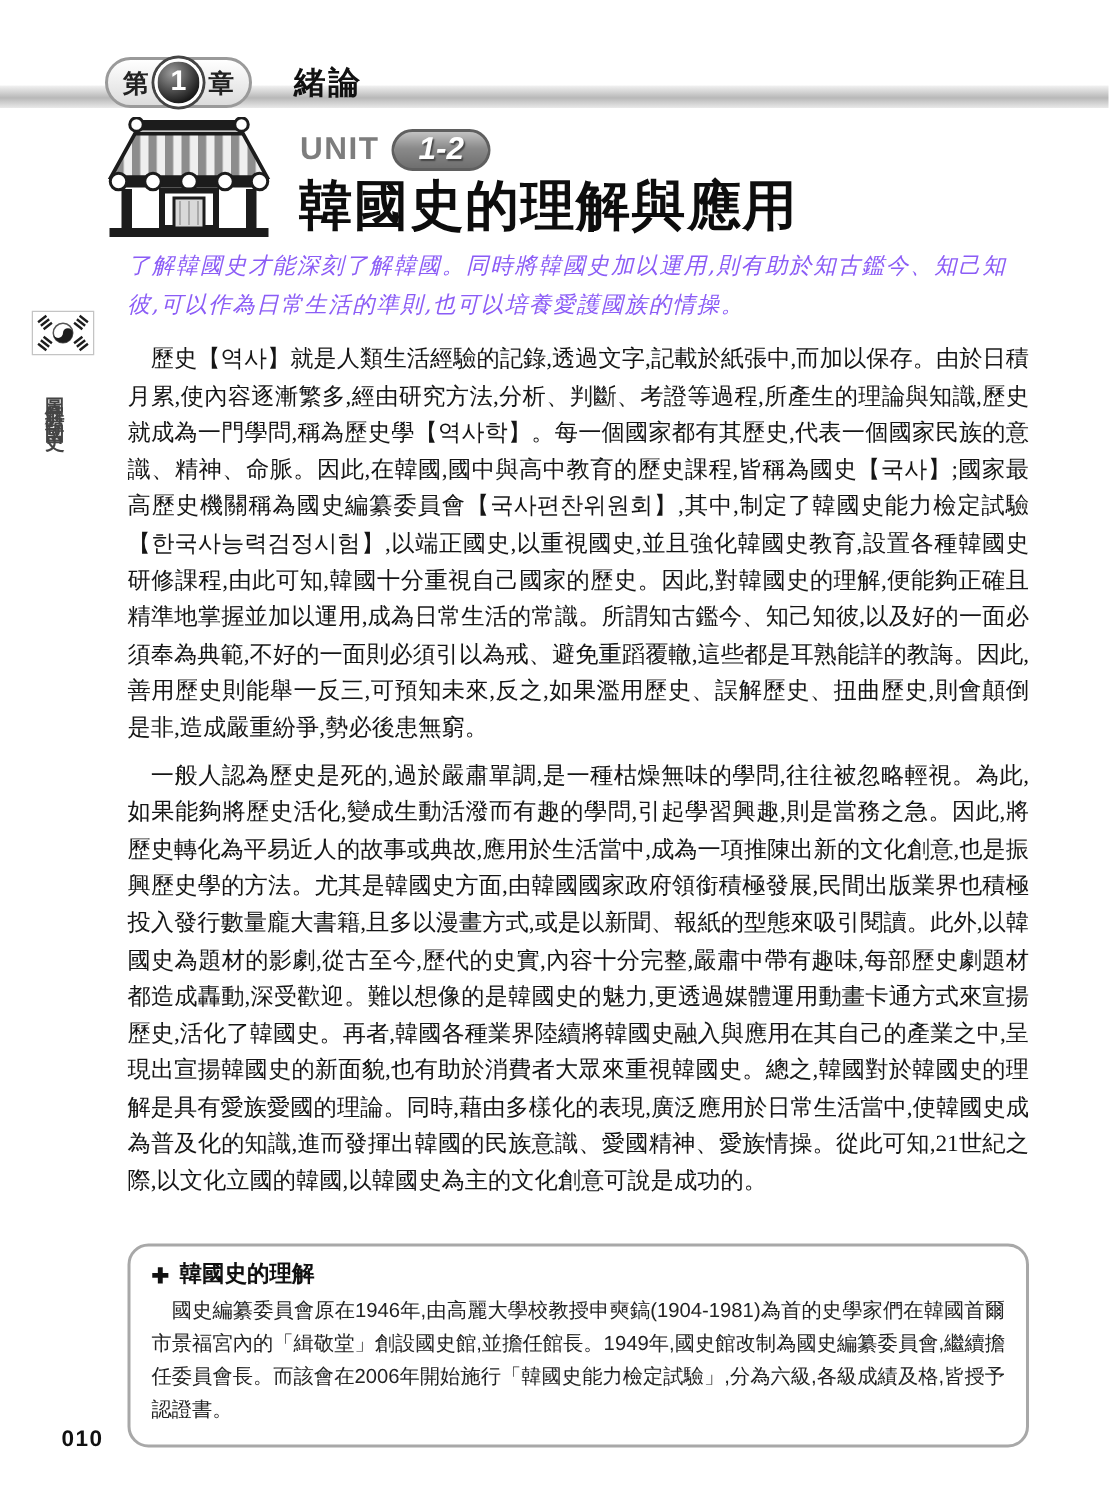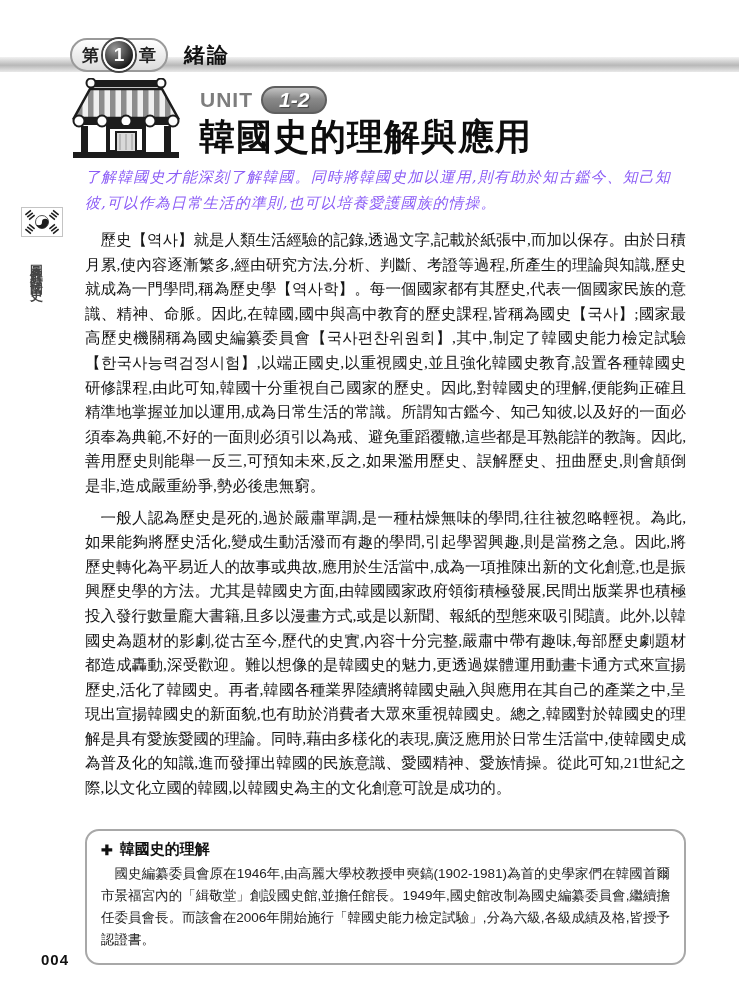--- a/index.html
+++ b/index.html
@@ -26,21 +26,21 @@
     padding: 2px 10px; height: 34px;
   }
   .chapter-pill .zh { font-size: 17px; font-weight: bold; color: #222; }
   .chapter-num {
     width: 32px; height: 32px; border-radius: 50%;
     background: radial-gradient(circle at 35% 28%, #9a9a9a, #3a3a3a 55%, #000 90%);
     border: 2px solid #fff; box-shadow: 0 0 0 2px #444;
     color: #fff; font-size: 19px; font-weight: bold;
     display: flex; align-items: center; justify-content: center;
   }
-  .chapter-title { font-size: 21px; font-weight: bold; color: #111; margin-left: 16px; letter-spacing: 2px; }
+  .chapter-title { font-size: 21px; font-weight: bold; color: #111; margin-left: 28px; letter-spacing: 2px; }
 
   
   .unit-icon { position: absolute; top: 78px; left: 66px; }
   .unit-label-row { position: absolute; top: 86px; left: 200px; display: flex; align-items: center; gap: 8px; }
   .unit-word { font-size: 21px; font-weight: bold; color: #7d7d7d; letter-spacing: 1px; }
   .unit-badge {
     background: linear-gradient(180deg, #c2c2c2 0%, #8a8a8a 45%, #6f6f6f 100%);
     border: 2px solid #5f5f5f; border-radius: 16px;
     padding: 0 16px; height: 28px; display: flex; align-items: center;
     color: #fff; font-size: 21px; font-weight: bold; font-style: italic;
@@ -180,16 +180,16 @@
 <div class="content">
   <p class="sec-body">歷史【역사】就是人類生活經驗的記錄,透過文字,記載於紙張中,而加以保存。由於日積月累,使內容逐漸繁多,經由研究方法,分析、判斷、考證等過程,所產生的理論與知識,歷史就成為一門學問,稱為歷史學【역사학】。每一個國家都有其歷史,代表一個國家民族的意識、精神、命脈。因此,在韓國,國中與高中教育的歷史課程,皆稱為國史【국사】;國家最高歷史機關稱為國史編纂委員會【국사편찬위원회】,其中,制定了韓國史能力檢定試驗【한국사능력검정시험】,以端正國史,以重視國史,並且強化韓國史教育,設置各種韓國史研修課程,由此可知,韓國十分重視自己國家的歷史。因此,對韓國史的理解,便能夠正確且精準地掌握並加以運用,成為日常生活的常識。所謂知古鑑今、知己知彼,以及好的一面必須奉為典範,不好的一面則必須引以為戒、避免重蹈覆轍,這些都是耳熟能詳的教誨。因此,善用歷史則能舉一反三,可預知未來,反之,如果濫用歷史、誤解歷史、扭曲歷史,則會顛倒是非,造成嚴重紛爭,勢必後患無窮。</p>
   <p class="sec-body">一般人認為歷史是死的,過於嚴肅單調,是一種枯燥無味的學問,往往被忽略輕視。為此,如果能夠將歷史活化,變成生動活潑而有趣的學問,引起學習興趣,則是當務之急。因此,將歷史轉化為平易近人的故事或典故,應用於生活當中,成為一項推陳出新的文化創意,也是振興歷史學的方法。尤其是韓國史方面,由韓國國家政府領銜積極發展,民間出版業界也積極投入發行數量龐大書籍,且多以漫畫方式,或是以新聞、報紙的型態來吸引閱讀。此外,以韓國史為題材的影劇,從古至今,歷代的史實,內容十分完整,嚴肅中帶有趣味,每部歷史劇題材都造成轟動,深受歡迎。難以想像的是韓國史的魅力,更透過媒體運用動畫卡通方式來宣揚歷史,活化了韓國史。再者,韓國各種業界陸續將韓國史融入與應用在其自己的產業之中,呈現出宣揚韓國史的新面貌,也有助於消費者大眾來重視韓國史。總之,韓國對於韓國史的理解是具有愛族愛國的理論。同時,藉由多樣化的表現,廣泛應用於日常生活當中,使韓國史成為普及化的知識,進而發揮出韓國的民族意識、愛國精神、愛族情操。從此可知,21世紀之際,以文化立國的韓國,以韓國史為主的文化創意可說是成功的。</p>
 </div>
 
 <div class="tip-box">
   <div class="tip-title">
     <span class="tip-plus">✚</span>
     <span>韓國史的理解</span>
   </div>
-  <p class="tip-body">國史編纂委員會原在1946年,由高麗大學校教授申奭鎬(1902-1981)為首的史學家們在韓國首爾市景福宮內的「緝敬堂」創設國史館,並擔任館長。1949年,國史館改制為國史編纂委員會,繼續擔任委員會長。而該會在2006年開始施行「韓國史能力檢定試驗」,分為六級,各級成績及格,皆授予認證書。</p>
+  <p class="tip-body">國史編纂委員會原在1946年,由高麗大學校教授申奭鎬(1904-1981)為首的史學家們在韓國首爾市景福宮內的「緝敬堂」創設國史館,並擔任館長。1949年,國史館改制為國史編纂委員會,繼續擔任委員會長。而該會在2006年開始施行「韓國史能力檢定試驗」,分為六級,各級成績及格,皆授予認證書。</p>
 </div>
 
-<div class="page-number">004</div>
+<div class="page-number">010</div>
 
 </body></html>

